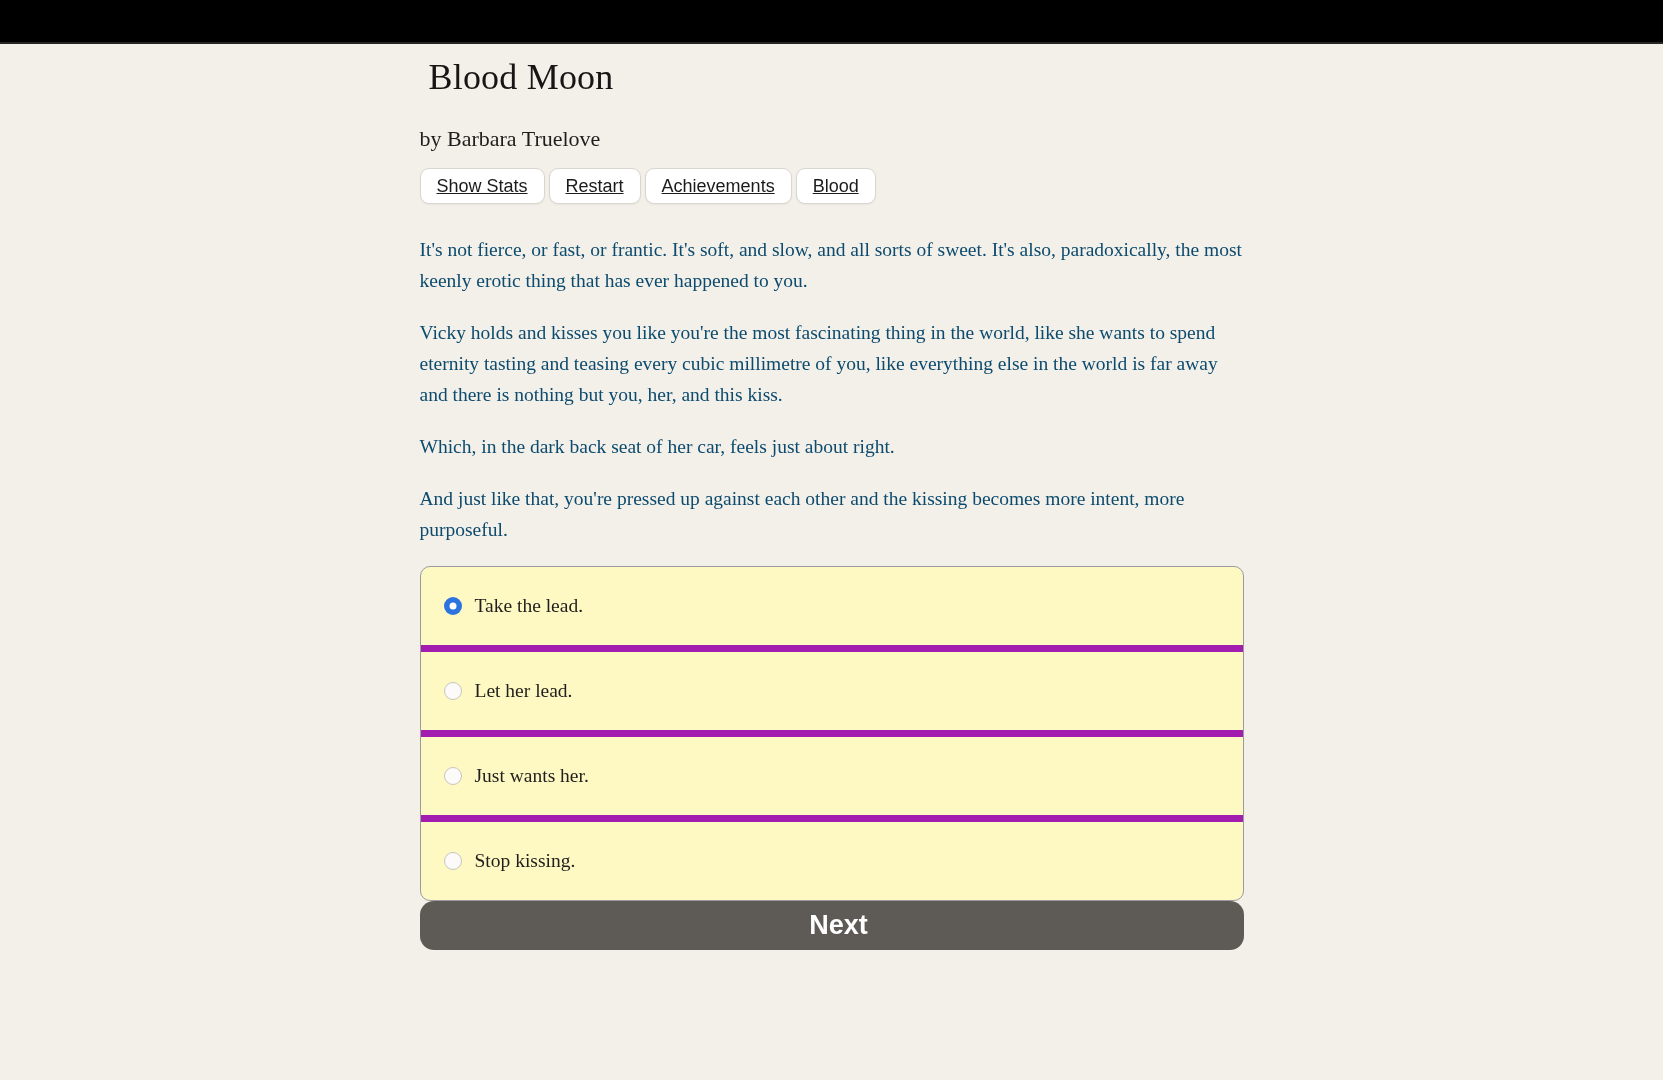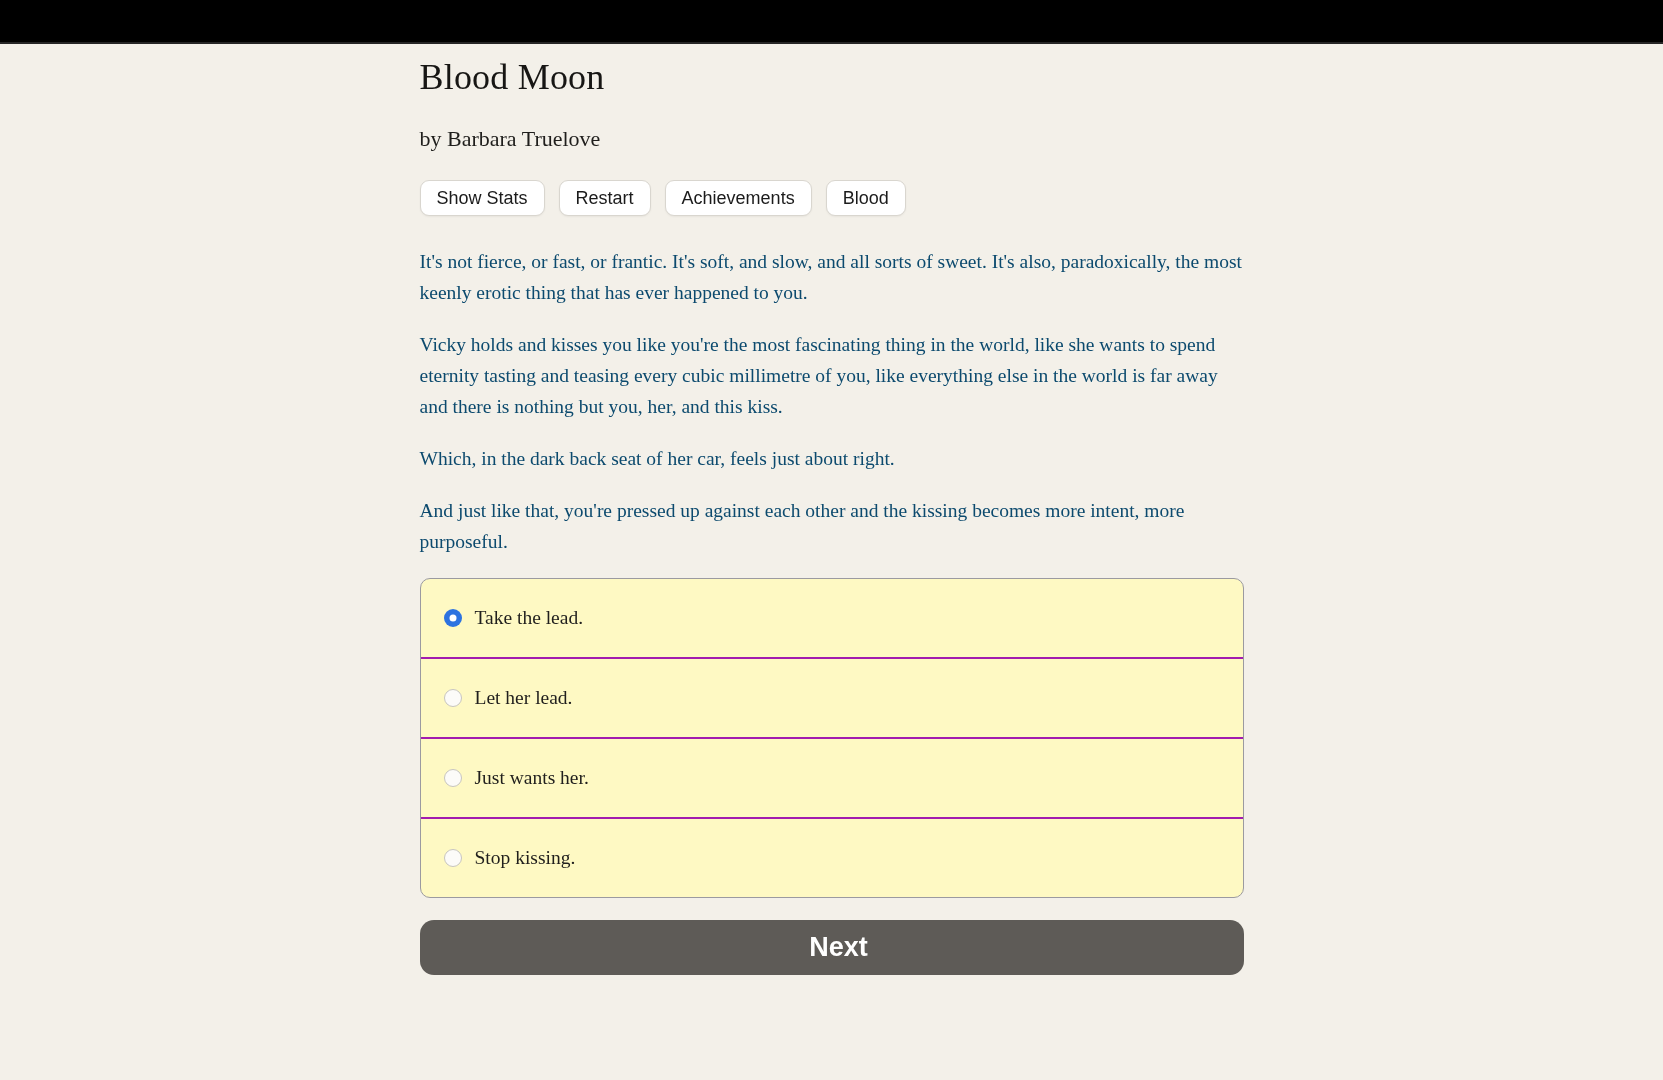--- a/index.html
+++ b/index.html
@@ -19,35 +19,36 @@
     height: 44px;
     background: #000000;
     border-bottom: 2px solid #262626;
     box-sizing: border-box;
   }
   .content {
     width: 824px;
     margin: 0 auto;
   }
   .page-title {
-    margin: 12px 0 0;
+    margin: 12px 9px 0;
     font-size: 36px;
     font-weight: normal;
     color: #171614;
     letter-spacing: 0.2px;
   }
   .byline {
     margin-top: 28px;
     font-size: 22px;
     color: #1f1e1c;
   }
   .btn-row {
     display: flex;
-    gap: 14px;
-    margin-top: 28px;
+    gap: 4px;
+    margin-top: 16px;
+    text-decoration: underline;
   }
   .hbtn {
     background: #ffffff;
     border: 1px solid #d9d6cf;
     border-radius: 9px;
     height: 36px;
     padding: 0 16px;
     display: flex;
     align-items: center;
     font-family: "Liberation Sans", "DejaVu Sans", sans-serif;
@@ -70,21 +71,21 @@
     border: 1px solid #9b9aa0;
     border-radius: 10px;
     background: #fef9c3;
     overflow: hidden;
   }
   .choice-row {
     height: 78px;
     display: flex;
     align-items: center;
     padding-left: 23px;
-    border-top: 2px solid #a21caf;
+    border-top: 7px solid #a21caf;
     cursor: pointer;
   }
   .choice-row:first-child {
     border-top: none;
   }
   .radio {
     width: 18px;
     height: 18px;
     border-radius: 50%;
     background: #fcfbf9;
@@ -107,23 +108,22 @@
     height: 7px;
     border-radius: 50%;
     background: #ffffff;
     transform: translate(-50%, -50%);
   }
   .choice-label {
     font-size: 19.5px;
     color: #201f1d;
   }
   .next-btn {
-    margin-top: 22px;
     width: 100%;
-    height: 55px;
+    height: 49px;
     background: #5e5b57;
     border: none;
     border-radius: 14px;
     color: #ffffff;
     font-family: "Liberation Sans", "DejaVu Sans", sans-serif;
     font-weight: bold;
     font-size: 27px;
     display: flex;
     align-items: center;
     justify-content: center;

